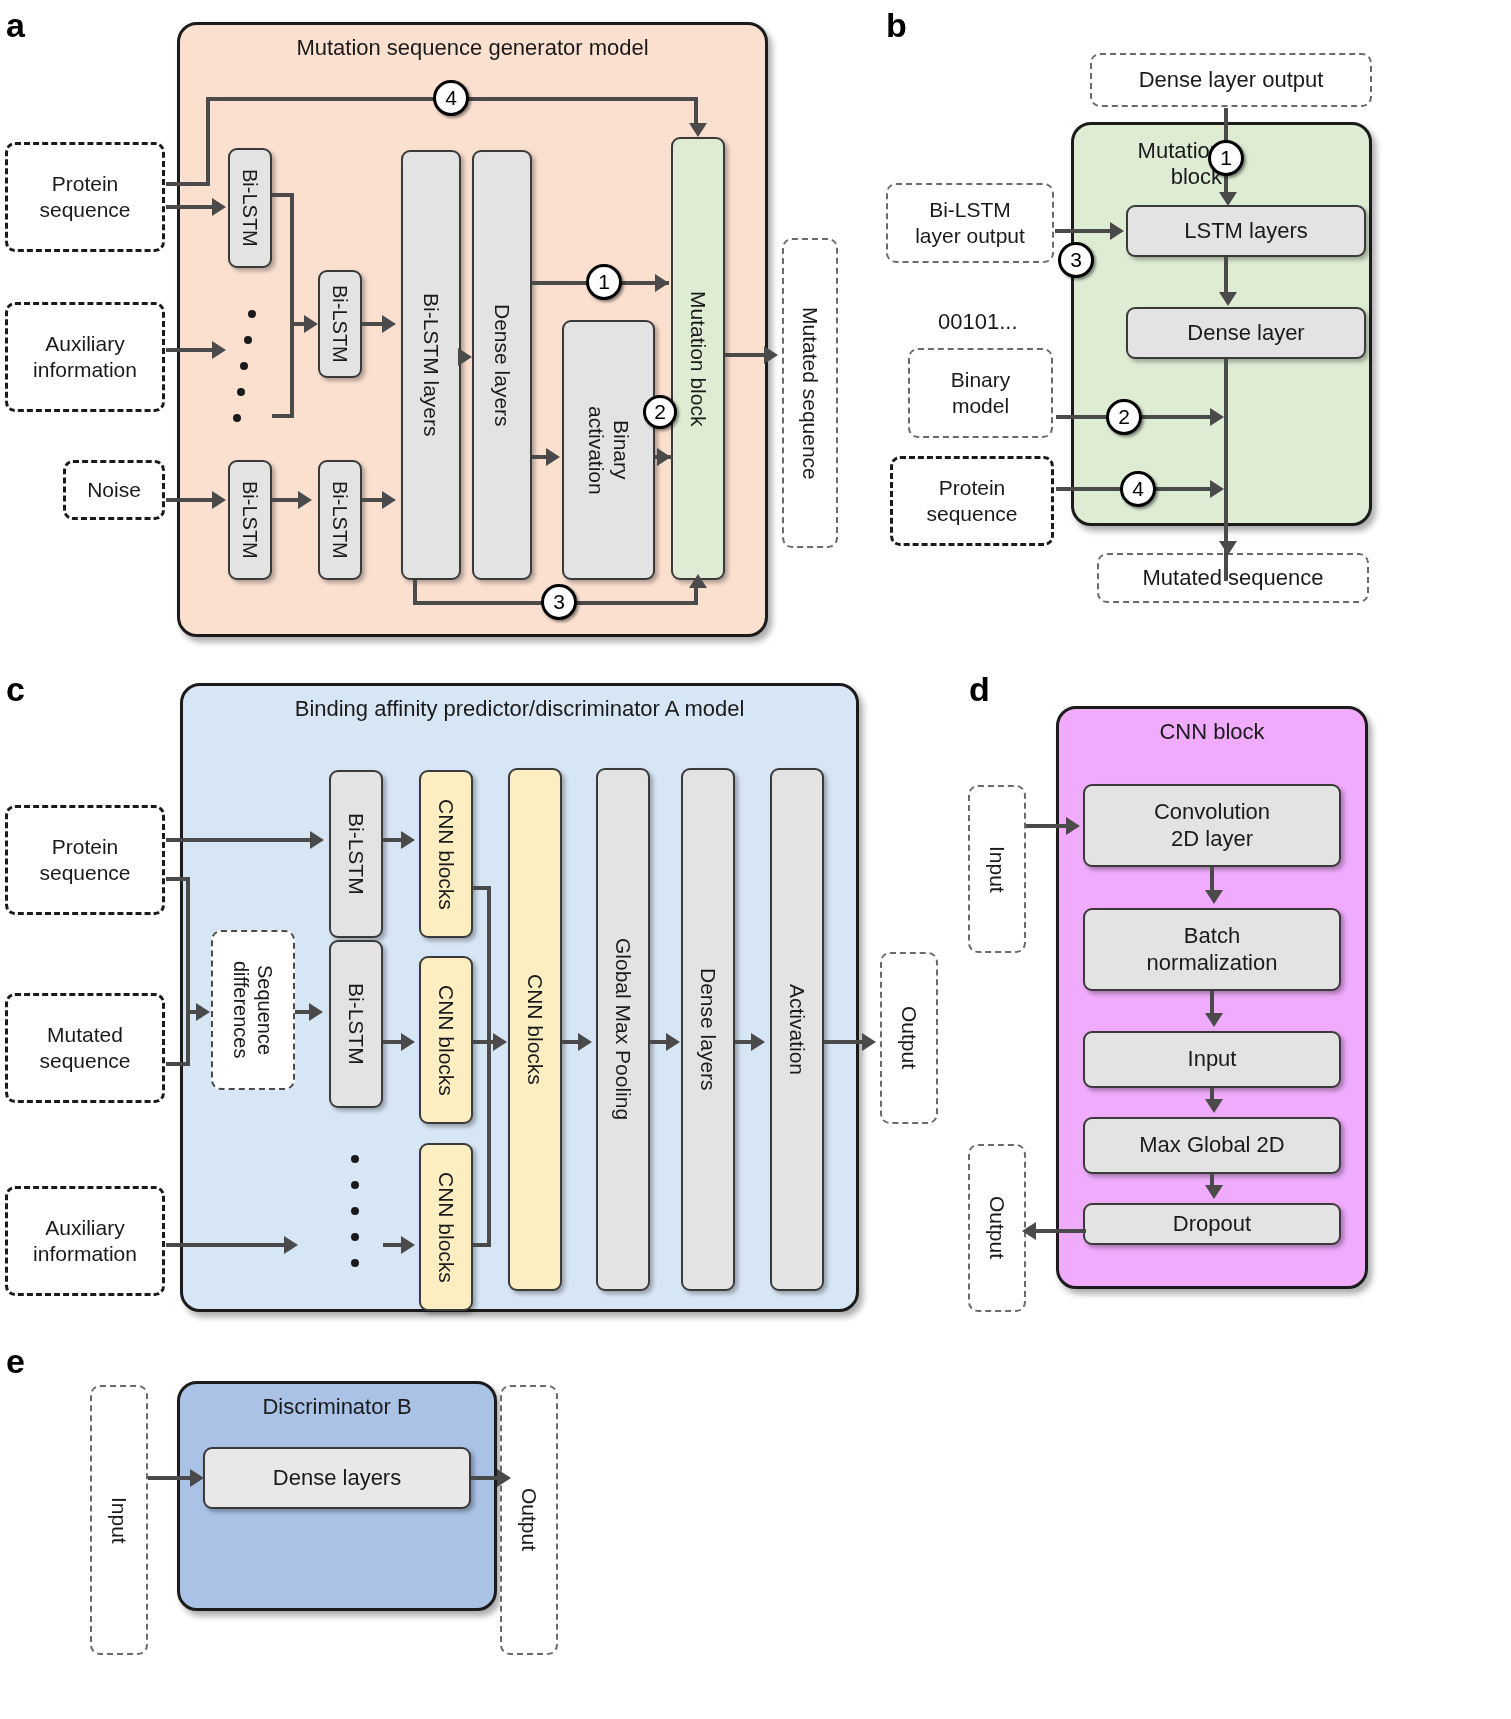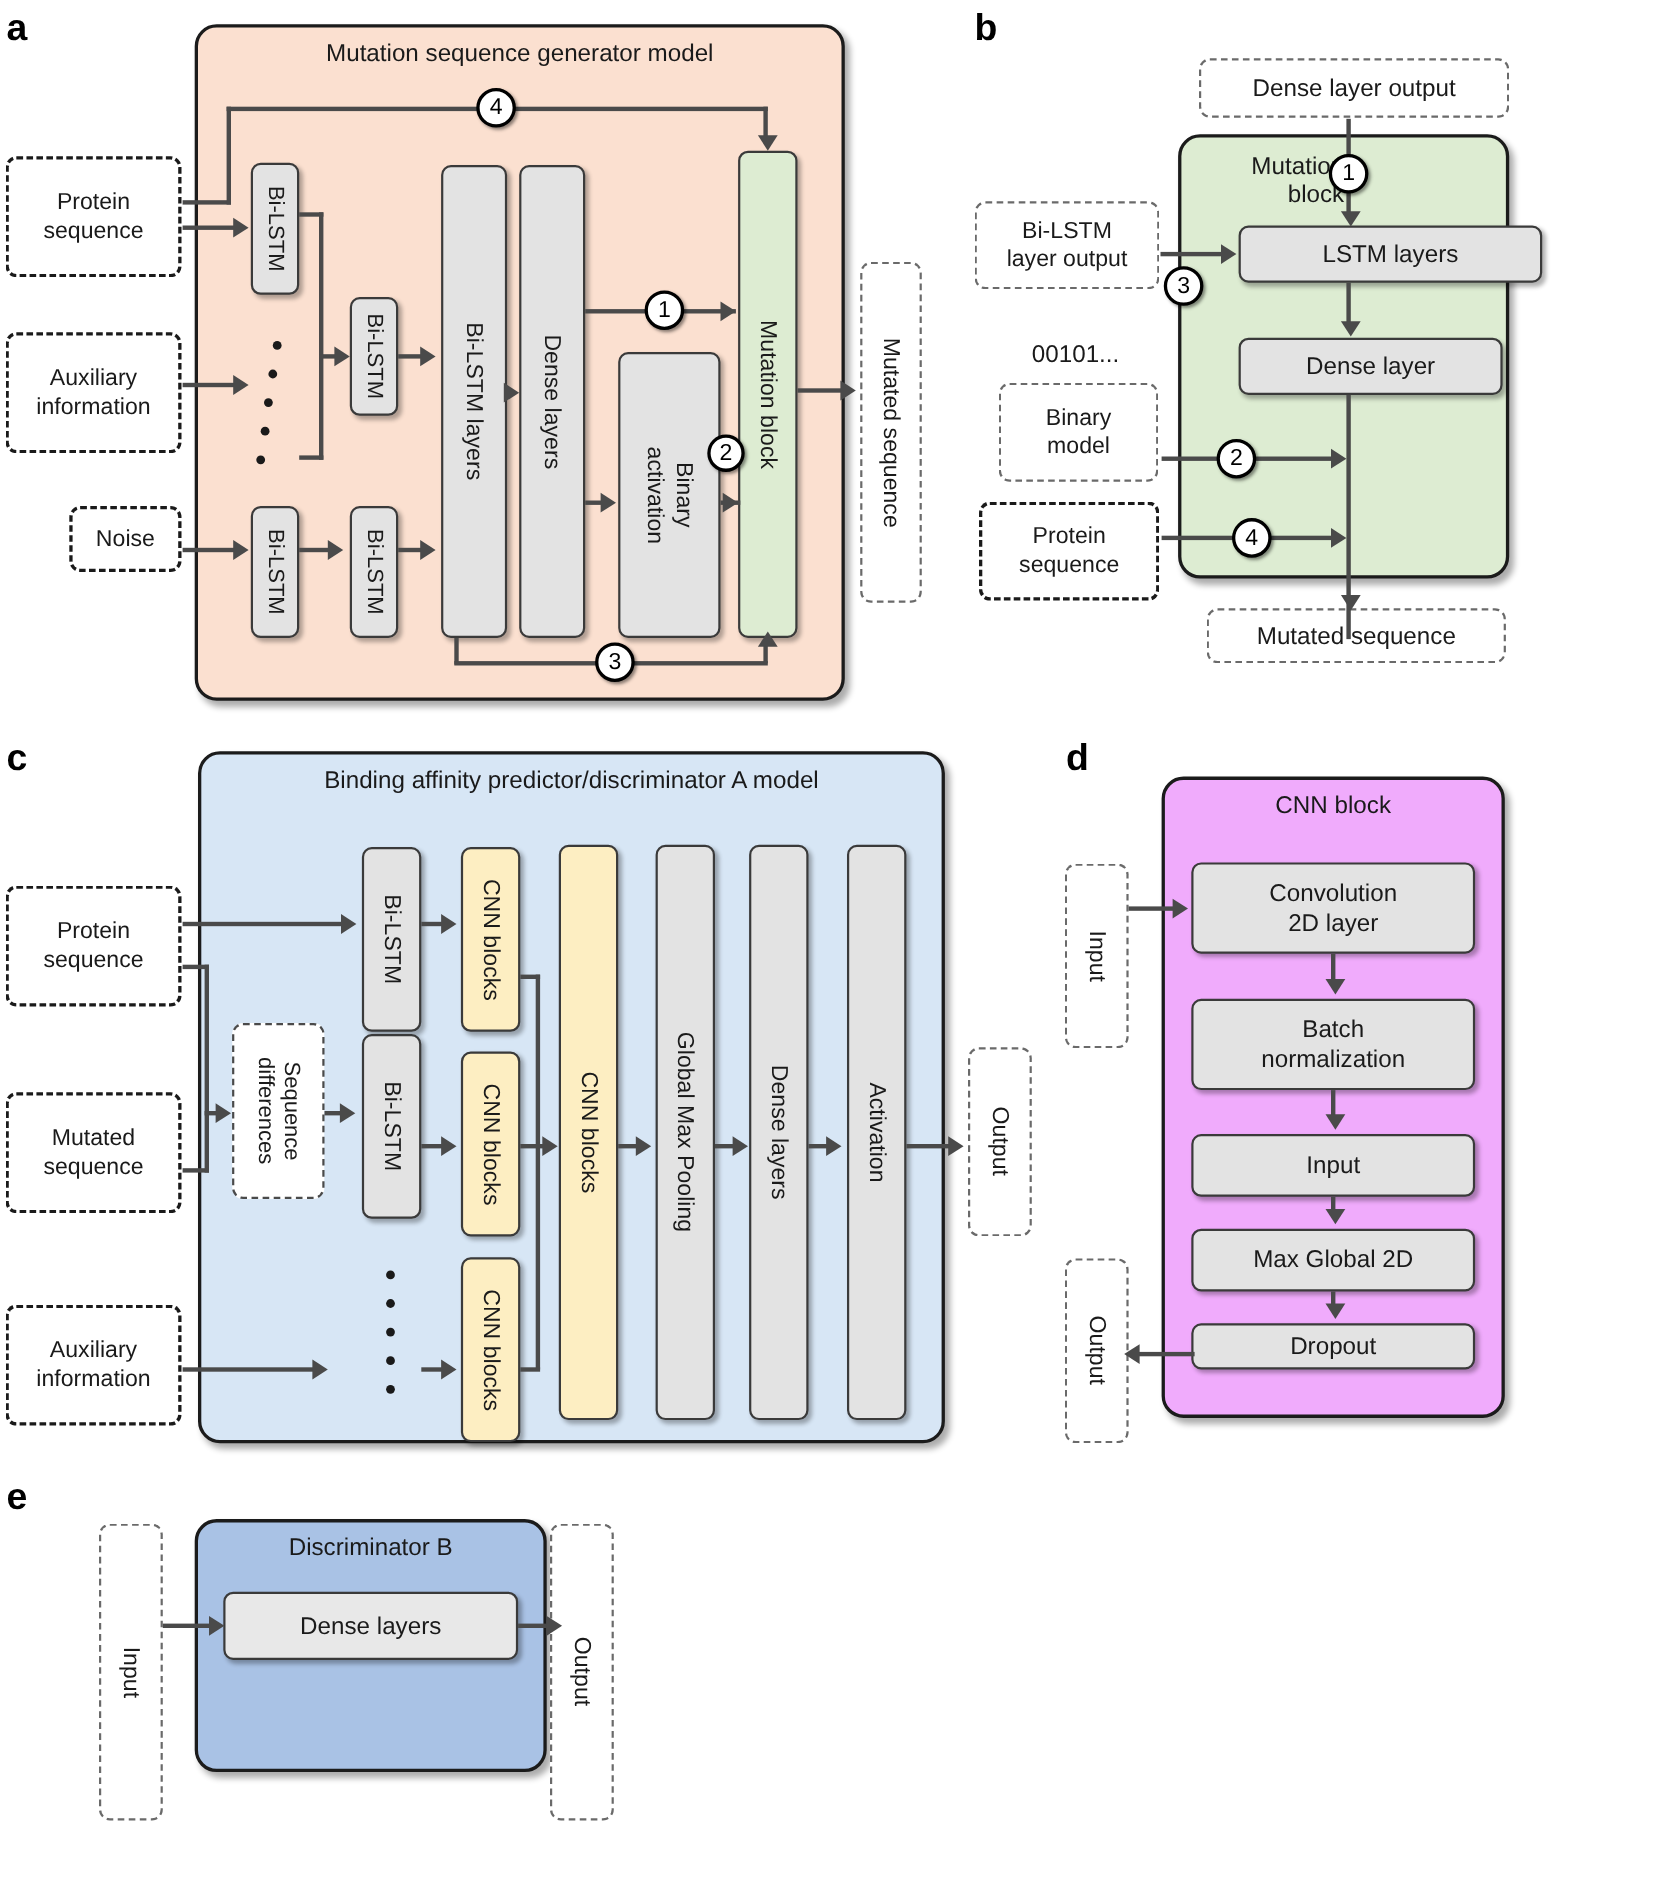--- a/index.html
+++ b/index.html
@@ -202,21 +202,21 @@
 </div>
 
 <div class="abs plabel" style="left:886px;top:8px;">b</div>
 
 <div class="abs dash thin t22" style="left:1090px;top:53px;width:282px;height:54px;">Dense layer output</div>
 
 <div class="abs model green" style="left:1071px;top:122px;width:301px;height:404px;"></div>
 <div class="abs t22" style="left:1092px;top:138px;width:130px;white-space:pre-line;line-height:1.18;text-align:right;">Mutation
 block</div>
 
-<div class="abs box" style="left:1126px;top:205px;width:276px;height:52px;">
+<div class="abs box" style="left:1126px;top:205px;width:240px;height:52px;">
   <span class="t22">LSTM layers</span>
 </div>
 <div class="abs box" style="left:1126px;top:307px;width:240px;height:52px;">
   <span class="t22">Dense layer</span>
 </div>
 
 <div class="abs dash thin t21" style="left:886px;top:183px;width:168px;height:80px;white-space:pre-line;">Bi-LSTM
 layer output</div>
 <div class="abs t22" style="left:938px;top:309px;">00101...</div>
 <div class="abs dash thin t21" style="left:908px;top:348px;width:145px;height:90px;white-space:pre-line;">Binary

